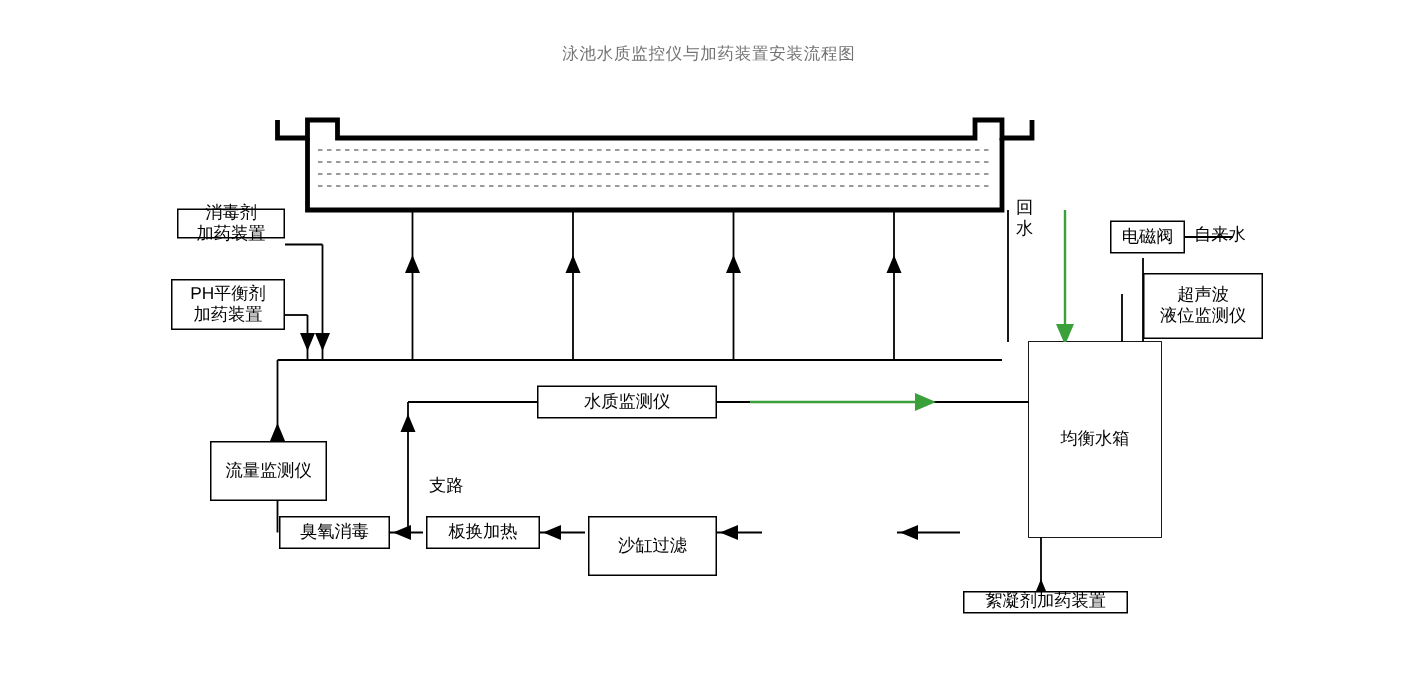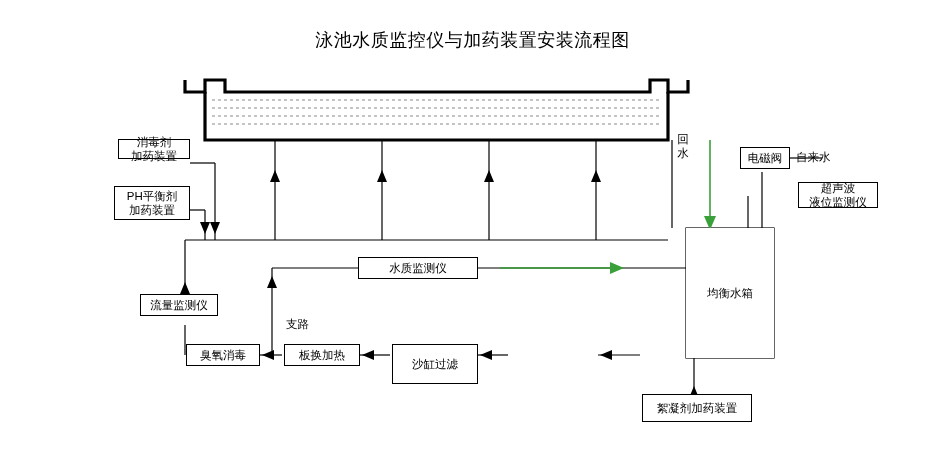--- a/index.html
+++ b/index.html
@@ -16,22 +16,22 @@
     height: 449px;
     background: #ffffff;
     overflow: hidden;
   }
   #title {
     position: absolute;
     left: 0;
     top: 28px;
     width: 945px;
     text-align: center;
-    font-size: 18px;
-    color: #000000;
+    font-size: 11px;
+    color: #737373;
     letter-spacing: 0.5px;
   }
   svg.layer {
     position: absolute;
     left: 0;
     top: 0;
     width: 945px;
     height: 449px;
   }
   .box {
@@ -155,39 +155,39 @@
       <polygon points="624,268 610,262 610,274"></polygon>
     </g>
   </svg>
 
   <div class="box" style="left:118px; top:139px; width:72px; height:20px;">消毒剂
 加药装置</div>
 
   <div class="box" style="left:114px; top:186px; width:76px; height:34px;">PH平衡剂
 加药装置</div>
 
-  <div class="box" style="left:140px; top:294px; width:78px; height:22px;">流量监测仪</div>
+  <div class="box" style="left:140px; top:294px; width:78px; height:40px;">流量监测仪</div>
 
   <div class="box" style="left:186px; top:344px; width:74px; height:22px;">臭氧消毒</div>
 
   <div class="box" style="left:284px; top:344px; width:76px; height:22px;">板换加热</div>
 
   <div class="box" style="left:392px; top:344px; width:86px; height:40px;">沙缸过滤</div>
 
 
   <div class="box" style="left:686px; top:228px; width:88px; height:130px; border:none;">均衡水箱</div>
 
   <div class="box" style="left:358px; top:257px; width:120px; height:22px;">水质监测仪</div>
 
   <div class="box" style="left:740px; top:147px; width:50px; height:22px;">电磁阀</div>
 
-  <div class="box" style="left:762px; top:182px; width:80px; height:26px;margin-left:36px;">超声波
+  <div class="box" style="left:762px; top:182px; width:80px; height:44px;">超声波
 液位监测仪</div>
 
-  <div class="box" style="left:642px; top:394px; width:110px; height:28px;">絮凝剂加药装置</div>
+  <div class="box" style="left:642px; top:394px; width:110px; height:15px;">絮凝剂加药装置</div>
 
   <div class="plainlabel" style="left:676px; top:132px; width:14px; text-align:center;">回
 水</div>
 
   <div class="plainlabel" style="left:796px; top:150px;">自来水</div>
 
   <div class="plainlabel" style="left:286px; top:272px;margin-top:45px;">支路</div>
 
 </div>
 

